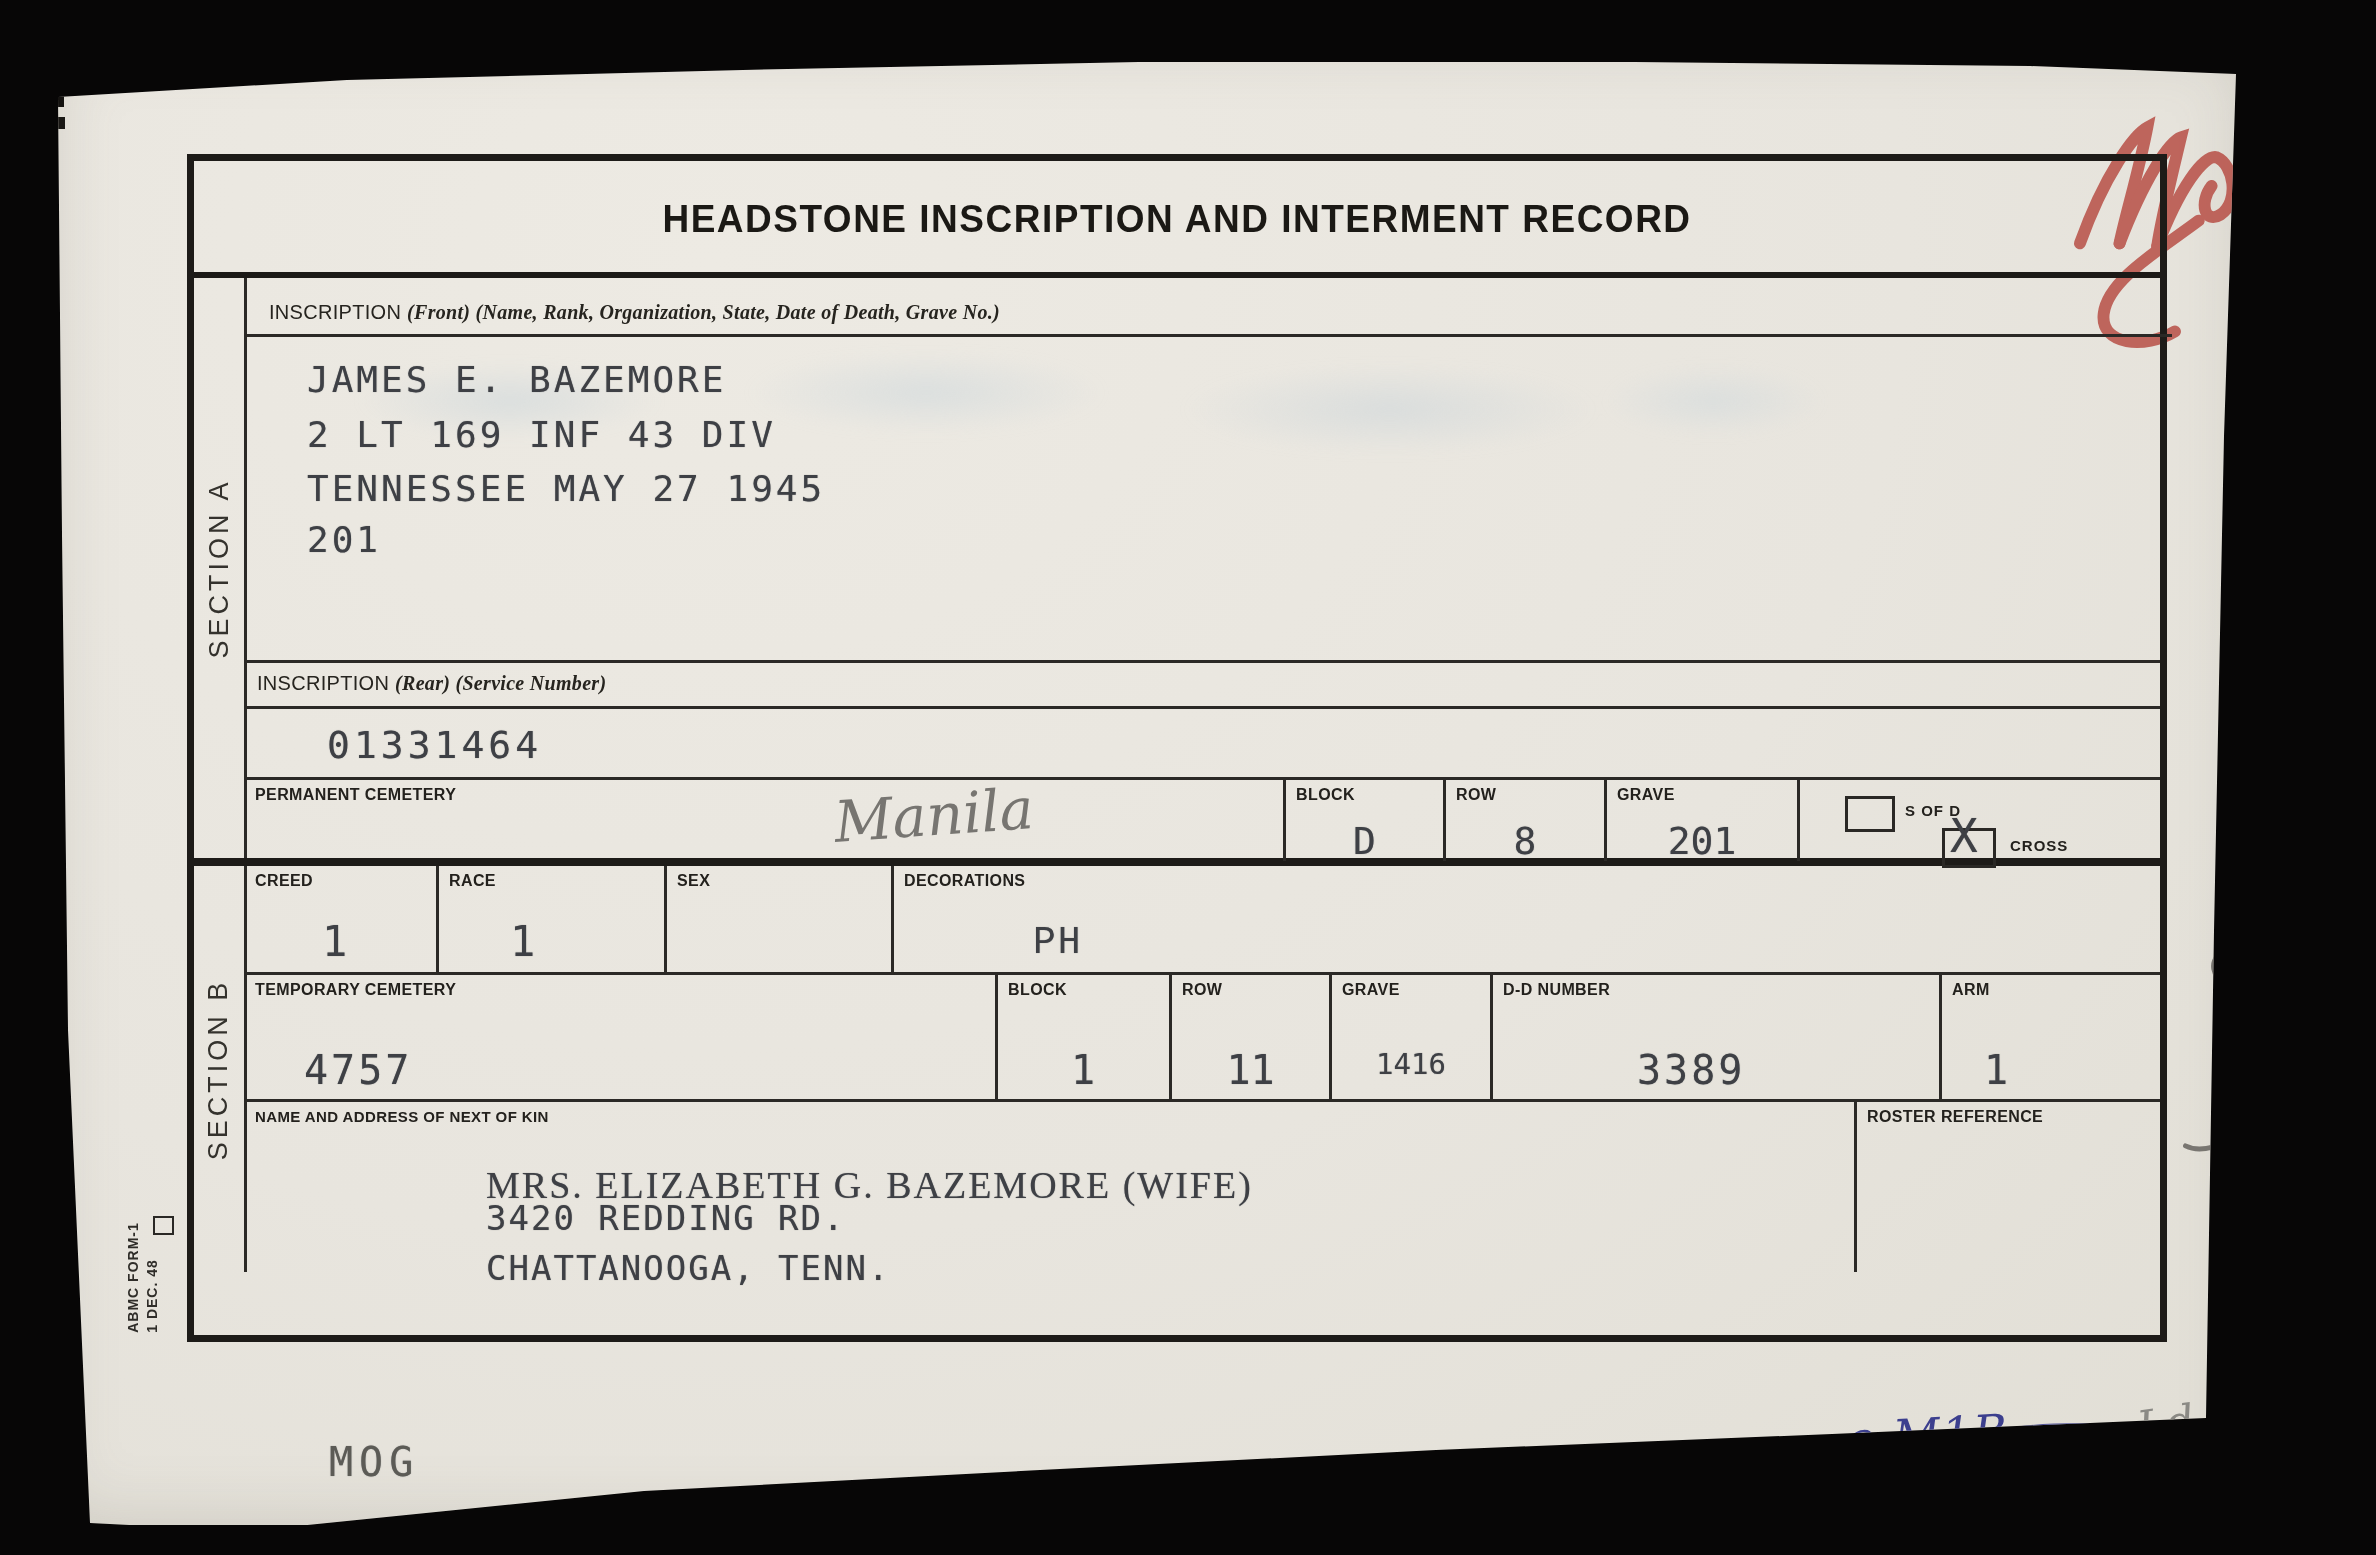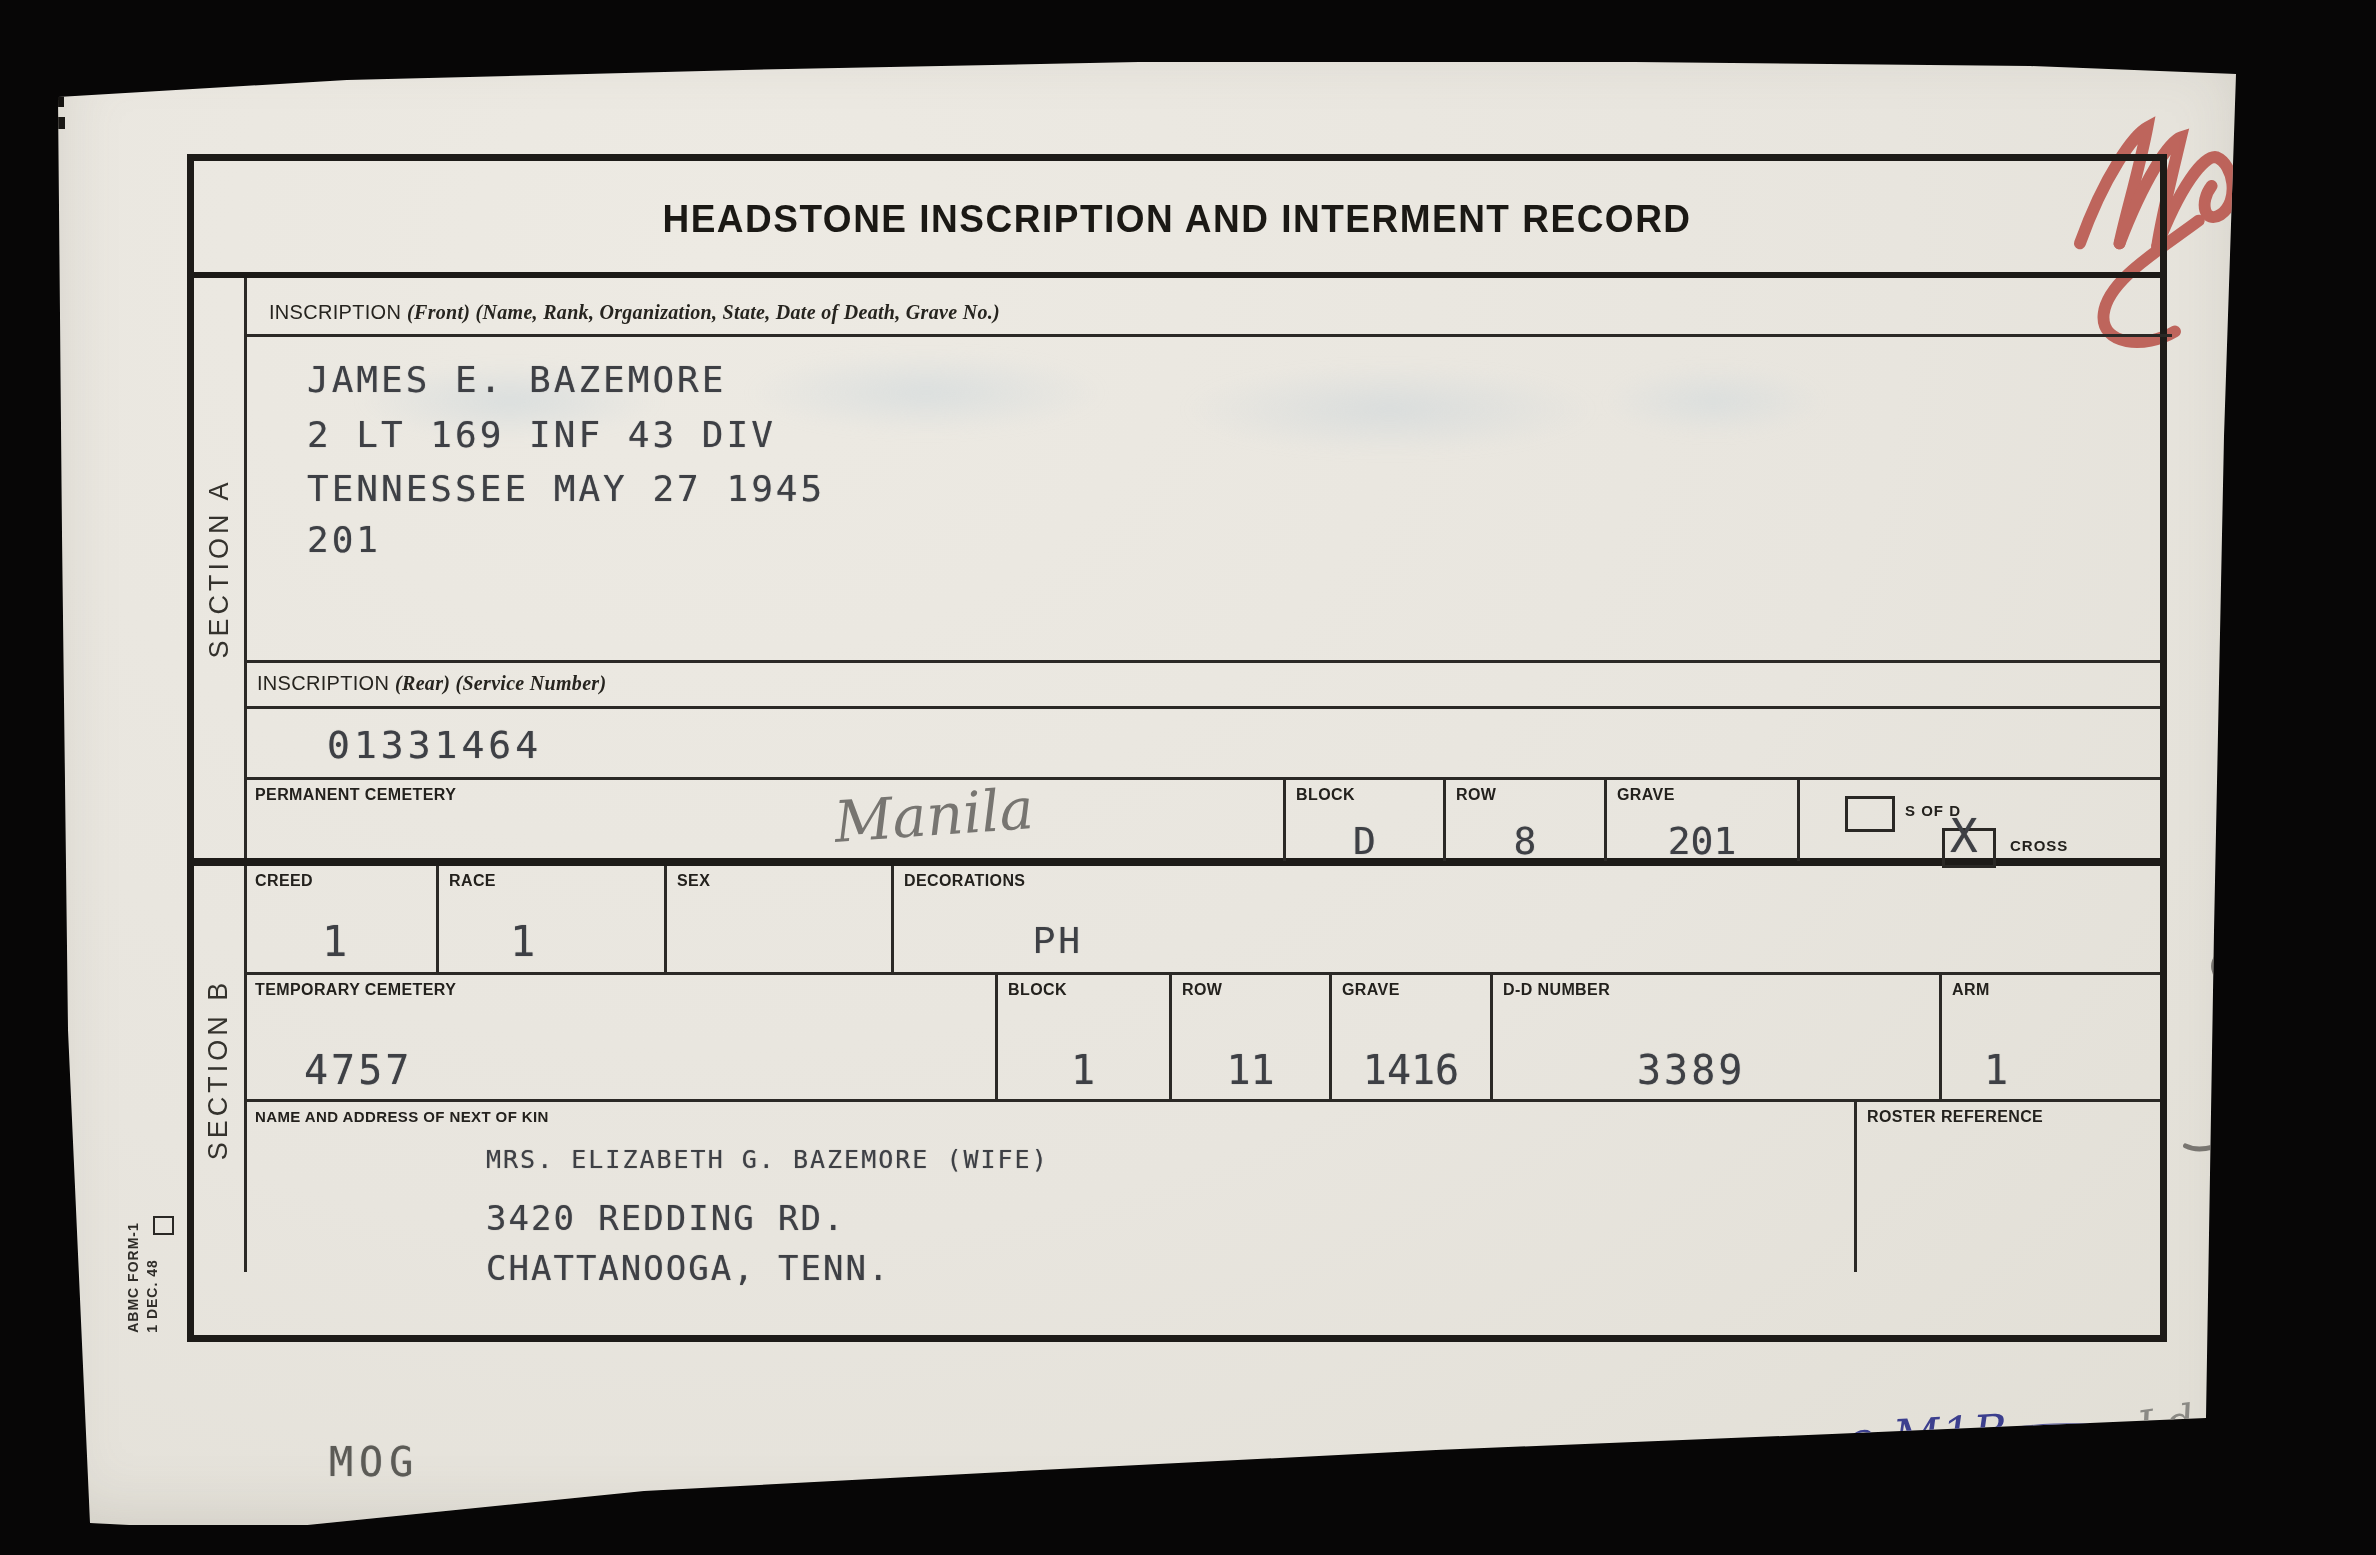--- a/index.html
+++ b/index.html
@@ -168,36 +168,36 @@
         <div class="cell" style="left:750px;width:173px;">
           <div class="lbl">BLOCK</div>
           <div class="typed cellval abs" style="top:57px;font-size:40px;">1</div>
         </div>
         <div class="cell" style="left:924px;width:160px;">
           <div class="lbl">ROW</div>
           <div class="typed cellval abs" style="top:57px;font-size:40px;">11</div>
         </div>
         <div class="cell" style="left:1084px;width:161px;">
           <div class="lbl">GRAVE</div>
-          <div class="typed cellval abs" style="top:57px;font-size:40px;">1416</div>
+          <div class="typed cellval abs" style="top:57px;font-size:29px;">1416</div>
         </div>
         <div class="cell" style="left:1245px;width:448px;">
           <div class="lbl">D-D NUMBER</div>
           <div class="typed abs" style="left:144px;top:57px;font-size:40px;letter-spacing:3px;">3389</div>
         </div>
         <div class="cell" style="left:1694px;width:221px;">
           <div class="lbl">ARM</div>
           <div class="typed abs" style="left:42px;top:57px;font-size:40px;">1</div>
         </div>
       </div>
 
       <div class="abs row r8">
         <div class="cell" style="left:0;width:1609px;border-left:none;">
           <div class="lbl" style="font-size:15px;">NAME AND ADDRESS OF NEXT OF KIN</div>
-          <div class="typed abs" style="left:241px;top:28px;font-size:25px;letter-spacing:2px;">MRS. ELIZABETH G. BAZEMORE  (WIFE)</div>
+          <div class="typed abs" style="left:241px;top:46px;font-size:38px;letter-spacing:2px;font-family:Liberation Serif, serif;">MRS. ELIZABETH G. BAZEMORE  (WIFE)</div>
           <div class="typed abs" style="left:241px;top:81px;font-size:34px;letter-spacing:2px;">3420 REDDING RD.</div>
           <div class="typed abs" style="left:241px;top:131px;font-size:34px;letter-spacing:2px;">CHATTANOOGA, TENN.</div>
         </div>
         <div class="cell" style="left:1609px;width:306px;">
           <div class="lbl">ROSTER REFERENCE</div>
           <div class="typed abs" style="left:20px;top:40px;font-size:30px;"></div>
         </div>
       </div>
 
     </div>

